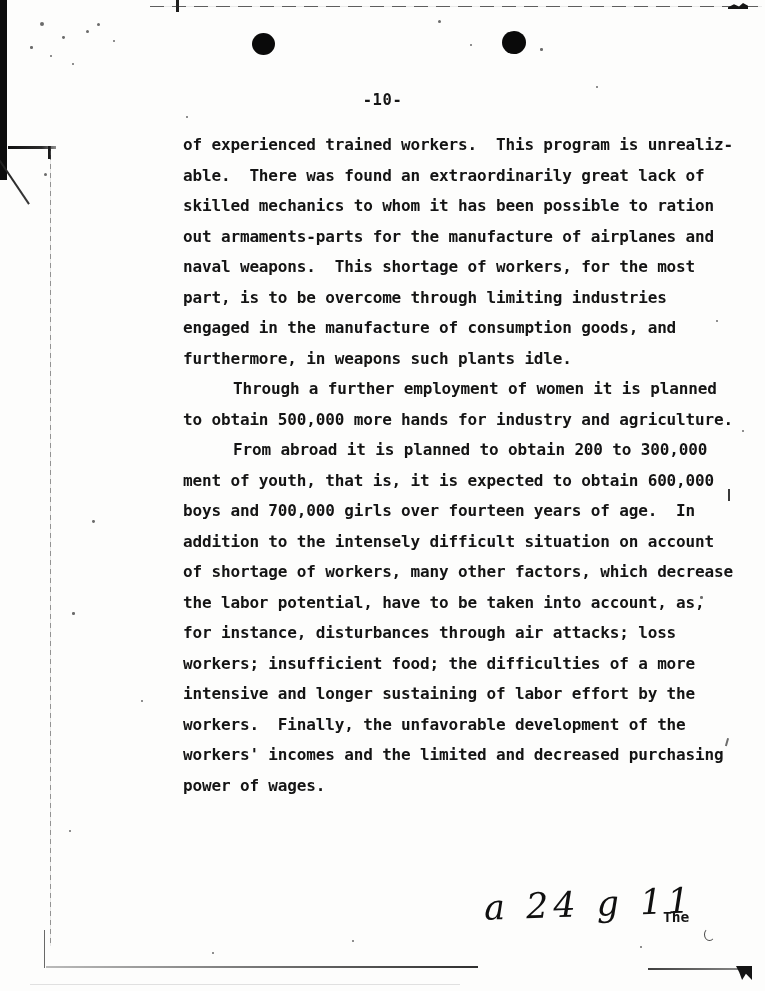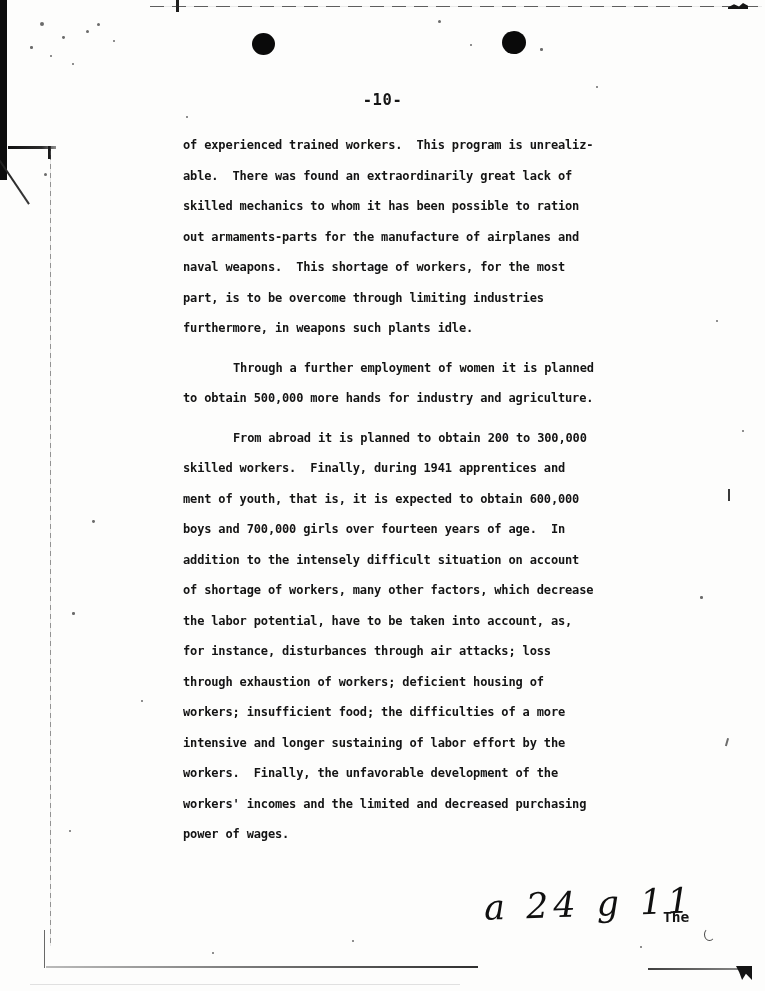--- a/index.html
+++ b/index.html
@@ -126,29 +126,29 @@
     color: #151515;
   }
 
   #body-text {
     position: absolute;
     left: 183px;
     top: 130px;
     width: 540px;
   }
   .text-line {
-    font-size: 12px;
+    font-size: 16px;
     line-height: 30.5px;
     height: 30.5px;
     color: #141414;
     letter-spacing: -0.15px;
     white-space: pre;
     font-weight: 600;
   }
-  .text-line.indent { text-indent: 50px; margin-top: 9px; }
+  .text-line.indent { text-indent: 50px; }
 
   
   #handwritten-annotation {
     position: absolute;
     left: 484px; top: 884px;
     font-family: "DejaVu Serif", "Liberation Serif", serif;
     font-size: 35px;
     font-style: italic;
     color: #101010;
     letter-spacing: 5px;
@@ -240,32 +240,31 @@
 
   <div id="page-number">-10-</div>
 
   <div id="body-text">
       <div class="text-line">of experienced trained workers.  This program is unrealiz-</div>
       <div class="text-line">able.  There was found an extraordinarily great lack of</div>
       <div class="text-line">skilled mechanics to whom it has been possible to ration</div>
       <div class="text-line">out armaments-parts for the manufacture of airplanes and</div>
       <div class="text-line">naval weapons.  This shortage of workers, for the most</div>
       <div class="text-line">part, is to be overcome through limiting industries</div>
+      <div class="text-line">engaged in the manufacture of consumption goods, and</div>
       <div class="text-line">furthermore, in weapons such plants idle.</div>
       <div class="text-line indent">Through a further employment of women it is planned</div>
       <div class="text-line">to obtain 500,000 more hands for industry and agriculture.</div>
       <div class="text-line indent">From abroad it is planned to obtain 200 to 300,000</div>
-      <div class="text-line">skilled workers.  Finally, during 1941 apprentices and</div>
       <div class="text-line">ment of youth, that is, it is expected to obtain 600,000</div>
       <div class="text-line">boys and 700,000 girls over fourteen years of age.  In</div>
       <div class="text-line">addition to the intensely difficult situation on account</div>
       <div class="text-line">of shortage of workers, many other factors, which decrease</div>
       <div class="text-line">the labor potential, have to be taken into account, as,</div>
       <div class="text-line">for instance, disturbances through air attacks; loss</div>
-      <div class="text-line">through exhaustion of workers; deficient housing of</div>
       <div class="text-line">workers; insufficient food; the difficulties of a more</div>
       <div class="text-line">intensive and longer sustaining of labor effort by the</div>
       <div class="text-line">workers.  Finally, the unfavorable development of the</div>
       <div class="text-line">workers' incomes and the limited and decreased purchasing</div>
       <div class="text-line">power of wages.</div>
     </div>
 
   <div id="handwritten-annotation">a 24 g 11</div>
 
   <div id="catchword-the">The</div>

